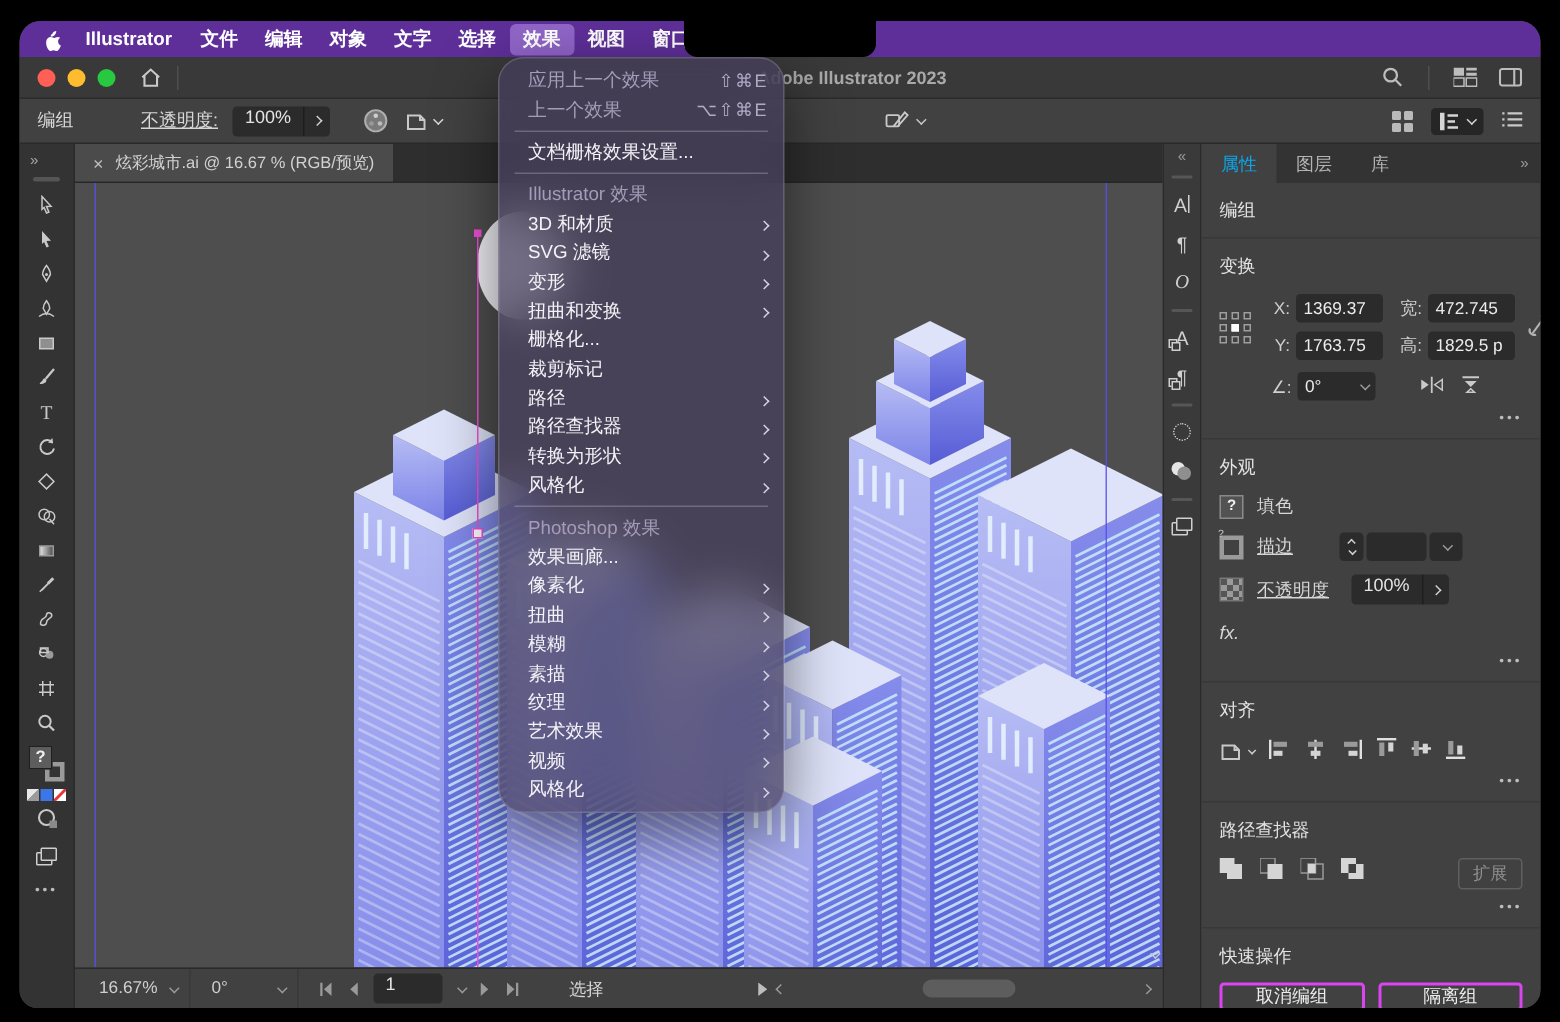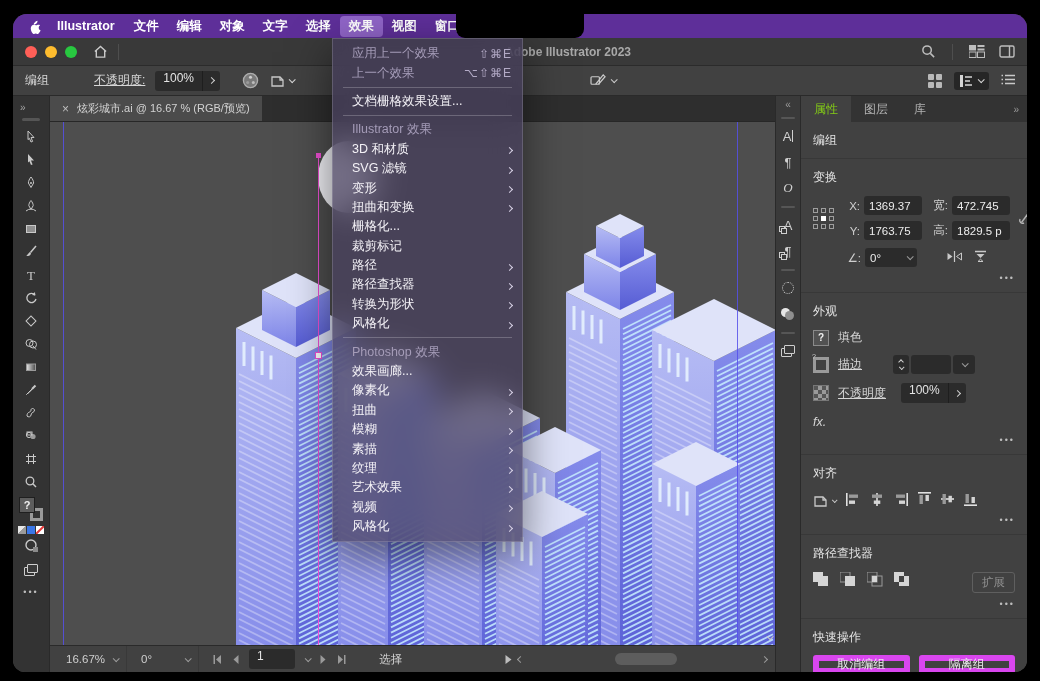--- a/index.html
+++ b/index.html
@@ -120,21 +120,21 @@
   .ov-rects:before,.ov-rects:after{content:"";position:absolute;border:1.2px solid #cfcfcf;
     width:9px;height:7px;border-radius:1px;}
   .ov-rects:before{left:0;bottom:0;}.ov-rects:after{right:0;top:0;background:#3a3a3a;}
 
   
   .panel{width:226px;background:#414141;display:flex;flex-direction:column;font-size:12px;
     color:#d6d6d6;flex:0 0 auto;}
   .panel-tabs{height:26px;background:#333;display:flex;align-items:stretch;flex:0 0 auto;
     font-size:12px;color:#b3b3b3;position:relative;}
   .ptab{display:flex;align-items:center;padding:0 13px;}
-  .ptab.active{background:#414141;color:#84cc16;}
+  .ptab.active{background:#414141;color:#0ea5e9;}
   .ptabs-more{margin-left:auto;display:flex;align-items:center;padding-right:8px;color:#9a9a9a;font-size:10px;}
   .panel-body{flex:1;padding:0 12px;overflow:hidden;}
   .sec-title{margin-top:10px;font-size:12px;color:#e3e3e3;}
   .pdiv{height:1px;background:#383838;margin:9px -12px 0;}
   .more-row{display:flex;justify-content:flex-end;margin-top:6px;}
   .t-grid{display:flex;margin-top:10px;gap:8px;align-items:center;}
   .anchor{display:grid;grid-template-columns:repeat(3,5px);grid-gap:3px;}
   .anchor i{width:5px;height:5px;border:1px solid #9e9e9e;display:block;}
   .anchor i.c{background:#fff;border-color:#fff;}
   .fields{flex:1;display:flex;flex-direction:column;gap:6px;}
@@ -156,28 +156,28 @@
     flex-direction:column;align-items:center;justify-content:center;gap:2px;color:#cfcfcf;}
   .stepper .chv{width:4px;height:4px;}
   .stepper .up{transform:rotate(-135deg);}
   .fxlbl{font-style:italic;color:#d5d5d5;margin-top:12px;font-size:12.5px;}
   .align-row{display:flex;align-items:center;gap:10px;margin-top:10px;color:#c9c9c9;}
   .pf-row{display:flex;align-items:flex-start;gap:10px;margin-top:10px;}
   .expand-btn{margin-left:auto;border:1px solid #5f5f5f;color:#8f8f8f;border-radius:3px;
     font-size:11.5px;padding:2px 9px;}
   .q-rows{display:flex;flex-direction:column;gap:8px;margin-top:9px;}
   .q-row{display:flex;gap:9px;}
-  .qbtn{flex:1;border:6px solid #d946ef;border-radius:3px;height:19px;display:flex;
+  .qbtn{flex:1;border:2px solid #d946ef;border-radius:3px;height:19px;display:flex;
     align-items:center;justify-content:center;font-size:12px;color:#ececec;background:transparent;}
 
   
   .fx-menu{position:absolute;left:319px;top:24px;width:191px;z-index:40;
     background:rgba(70,62,92,.74);backdrop-filter:blur(16px) saturate(1.3);
     -webkit-backdrop-filter:blur(16px) saturate(1.3);
-    border:1px solid rgba(255,255,255,.16);border-radius:0;
+    border:1px solid rgba(255,255,255,.16);border-radius:17px;
     box-shadow:0 14px 40px rgba(0,0,0,.5);padding:5px 0;color:#f4f2f7;font-size:12.5px;}
   .fx-item{height:19.4px;display:flex;align-items:center;padding:0 10px 0 19px;white-space:nowrap;}
   .fx-item .lbl{flex:1;}
   .fx-item .sc{color:#b3aac6;letter-spacing:1px;font-size:12px;}
   .fx-item .arr{color:#d8d2e6;margin-left:8px;}
   .fx-item.disabled .lbl{color:#a59cb8;}
   .fx-item.header{color:#a59cb8;}
   .fx-sep{height:1px;background:rgba(255,255,255,.22);margin:4px 10px;}
 </style>
 </head>

